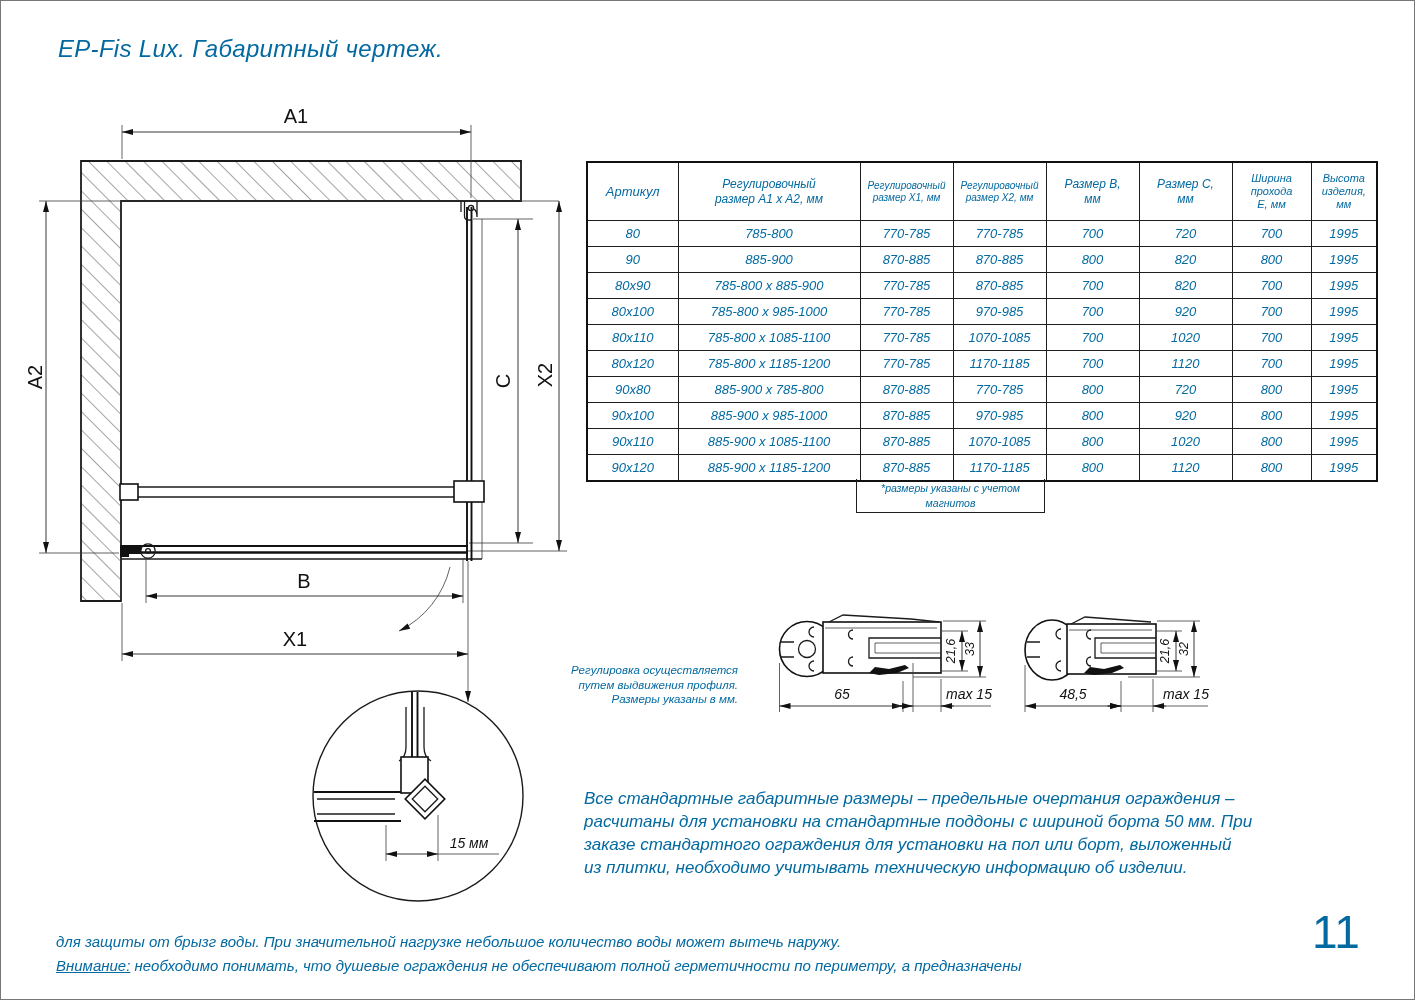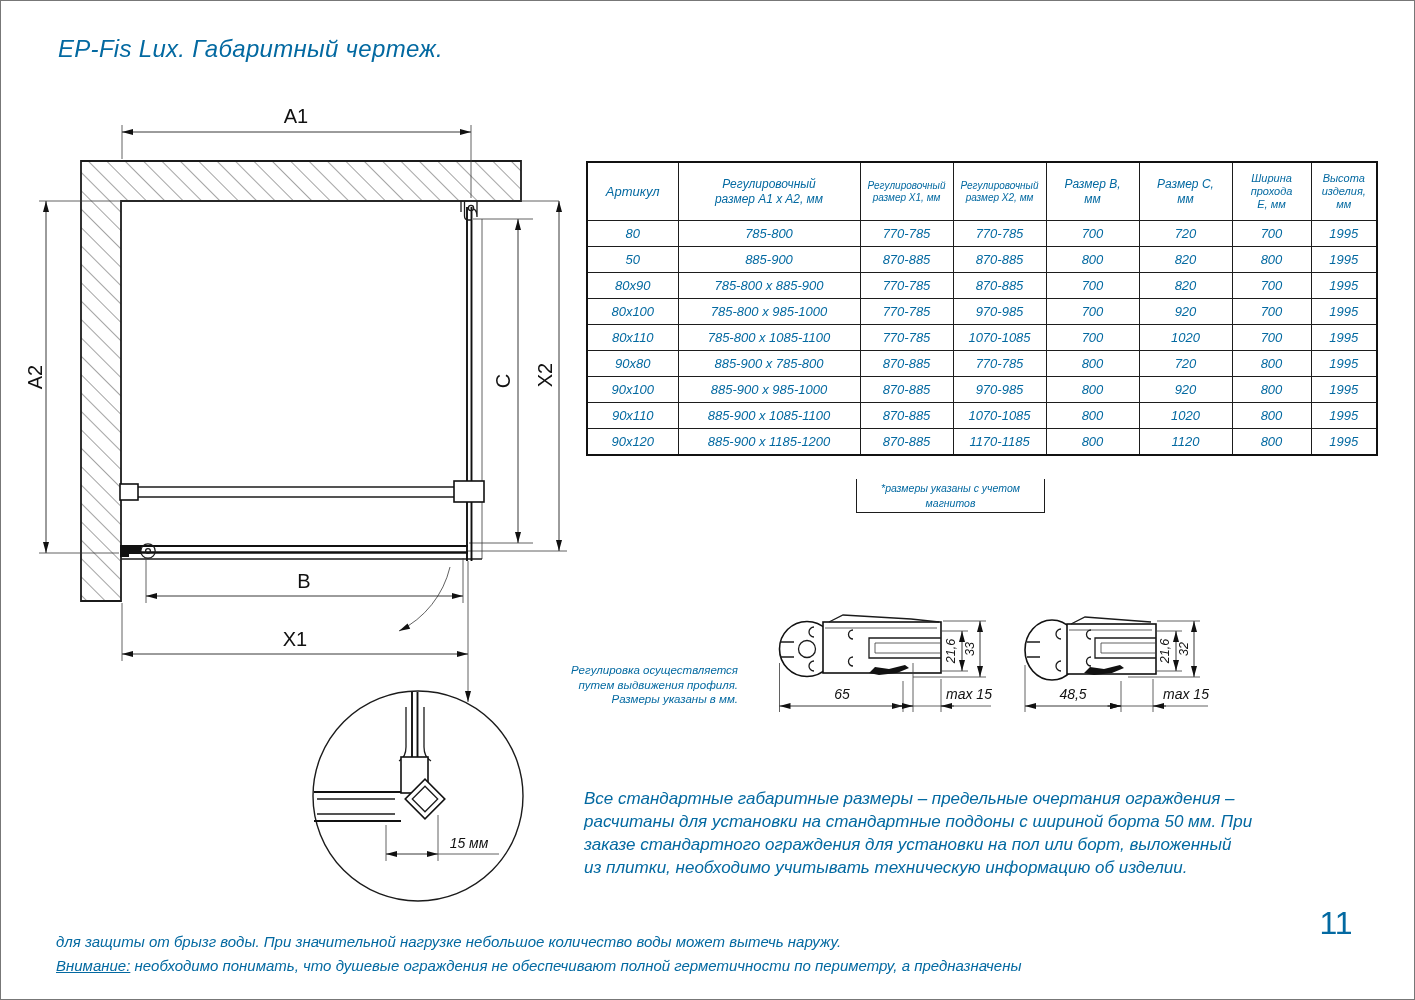--- a/index.html
+++ b/index.html
@@ -38,21 +38,21 @@
     border:1.5px solid #1d1d1d;border-top:none;font-style:italic;font-size:10.5px;
     line-height:1.4;text-align:center;padding:2px 16px 12px;
   }
   .reg-note{position:absolute;left:540px;top:626px;width:197px;text-align:right;
     font-style:italic;font-size:11.5px;line-height:14.5px;margin-top:36px;}
   .paragraph{position:absolute;left:583px;top:786px;font-style:italic;font-size:17px;
     line-height:23px;white-space:nowrap;}
   .warning{position:absolute;left:55px;top:929px;font-style:italic;font-size:15px;
     line-height:23.5px;white-space:nowrap;}
   .warning .u{text-decoration:underline;}
-  .pagenum{position:absolute;left:1295px;top:904px;width:80px;font-size:32px;text-align:center;}
+  .pagenum{position:absolute;left:1295px;top:904px;width:80px;font-size:46px;text-align:center;}
 </style>
 </head>
 <body>
 
 <div class="page">
 
   <div class="title">EP-Fis Lux. Габаритный чертеж.</div>
 
   <svg class="art" width="1415" height="1000" viewBox="0 0 1415 1000">
     <defs>
@@ -285,21 +285,21 @@
           <td>80</td>
           <td>785-800</td>
           <td>770-785</td>
           <td>770-785</td>
           <td>700</td>
           <td>720</td>
           <td>700</td>
           <td>1995</td>
         </tr>
         <tr>
-          <td>50</td>
+          <td>90</td>
           <td>885-900</td>
           <td>870-885</td>
           <td>870-885</td>
           <td>800</td>
           <td>820</td>
           <td>800</td>
           <td>1995</td>
         </tr>
         <tr>
           <td>80x90</td>
@@ -321,20 +321,30 @@
           <td>700</td>
           <td>1995</td>
         </tr>
         <tr>
           <td>80x110</td>
           <td>785-800 x 1085-1100</td>
           <td>770-785</td>
           <td>1070-1085</td>
           <td>700</td>
           <td>1020</td>
+          <td>700</td>
+          <td>1995</td>
+        </tr>
+        <tr>
+          <td>80x120</td>
+          <td>785-800 x 1185-1200</td>
+          <td>770-785</td>
+          <td>1170-1185</td>
+          <td>700</td>
+          <td>1120</td>
           <td>700</td>
           <td>1995</td>
         </tr>
         <tr>
           <td>90x80</td>
           <td>885-900 x 785-800</td>
           <td>870-885</td>
           <td>770-785</td>
           <td>800</td>
           <td>720</td>

